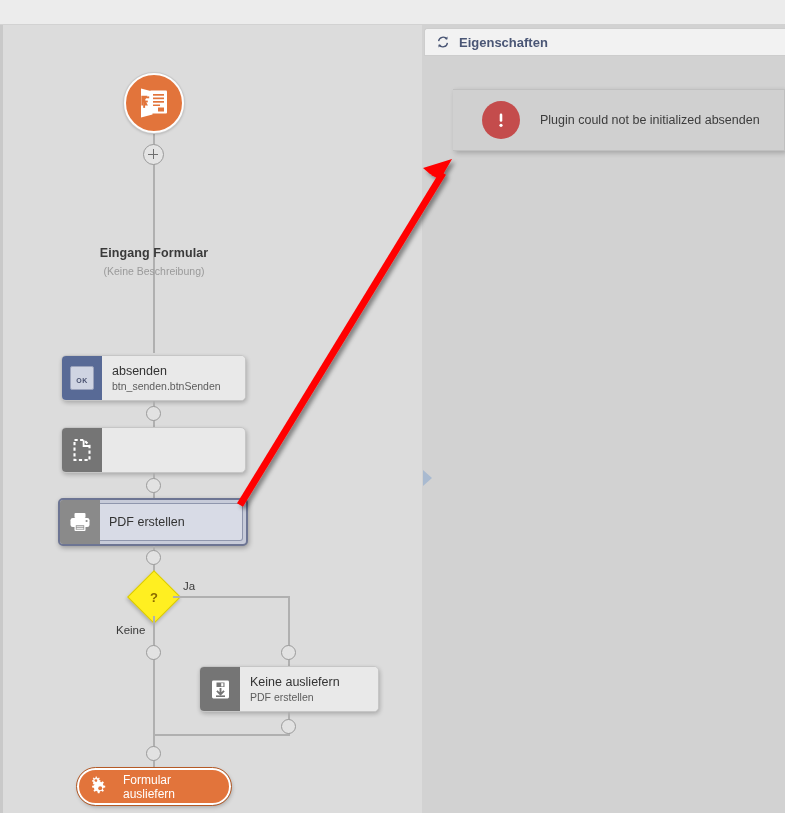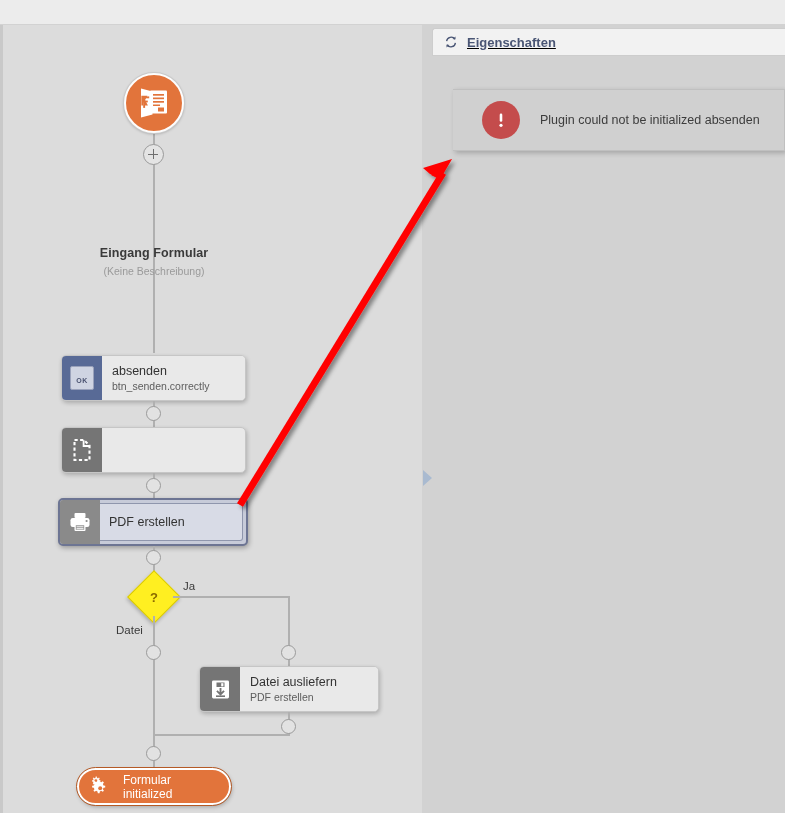--- a/index.html
+++ b/index.html
@@ -221,31 +221,30 @@
   
   #panel {
     position: absolute;
     left: 422px; top: 25px;
     width: 363px; height: 788px;
     background: #d2d2d2;
     box-sizing: border-box;
   }
   #panel-header {
     position: absolute;
-    left: 10px; top: 3px;
+    left: 2px; top: 3px;
     right: 0; height: 28px;
     background: #f2f2f2;
     border: 1px solid #cdcdcd;
     border-right: none;
     border-radius: 3px 0 0 0;
     display: flex;
     align-items: center;
     padding-left: 11px;
     box-sizing: border-box;
-    text-decoration: underline;
   }
   #panel-title {
     font-size: 13px;
     font-weight: bold;
     color: #4a5675;
     margin-left: 9px;
   }
   #panel-body {
     position: absolute;
     left: 6px; top: 31px;
@@ -347,21 +346,21 @@
     <div id="start-title">Eingang Formular</div>
 
     <div class="node accent-blue" style="left:58px; top:330px; width:185px; height:46px;">
       <div class="icon-box">
         <div style="background:#cfd4e2; border:1px solid #9aa2bb; border-radius:2px; padding:2px 5px;">
           <span style="font-size:7px; font-weight:bold; color:#4a5270; letter-spacing:.4px;">OK</span>
         </div>
       </div>
       <div class="node-text">
         <div class="node-title">absenden</div>
-        <div class="node-sub">btn_senden.correctly</div>
+        <div class="node-sub">btn_senden.btnSenden</div>
       </div>
     </div>
 
     <div class="line-v" style="left:150px; top:376px; height:26px;"></div>
     <div class="conn-dot" style="left:143px; top:381px;"></div>
 
     <div class="node" style="left:58px; top:402px; width:185px; height:46px;">
       <div class="icon-box">
         <svg width="22" height="24" viewBox="0 0 22 24">
           <path d="M3.5 2 H13 L18.5 7.5 V22 H3.5 Z" fill="none" stroke="#ffffff" stroke-width="2.1" stroke-dasharray="3.2,2.4"></path>
@@ -390,59 +389,59 @@
       </div>
     </div>
 
     <div class="line-v" style="left:150px; top:521px; height:33px;"></div>
     <div class="conn-dot" style="left:143px; top:525px;"></div>
 
     <div id="diamond"></div>
     <div id="diamond-q">?</div>
 
     <div class="branch-label" style="left:180px; top:555px;">Ja</div>
-    <div class="branch-label" style="left:113px; top:599px;">Datei</div>
+    <div class="branch-label" style="left:113px; top:599px;">Keine</div>
 
     <div class="line-h" style="left:170px; top:571px; width:117px;"></div>
     <div class="line-v" style="left:285px; top:571px; height:70px;"></div>
     <div class="conn-dot" style="left:278px; top:620px;"></div>
 
     <div class="node" style="left:196px; top:641px; width:180px; height:46px;">
       <div class="icon-box">
         <svg width="23" height="23" viewBox="0 0 23 23">
           <rect x="3" y="2.5" width="17" height="18" rx="1.4" fill="#ffffff"></rect>
           <rect x="7.5" y="4.5" width="8" height="4.5" fill="#757575"></rect>
           <rect x="12.2" y="5.2" width="2.2" height="3.2" fill="#ffffff"></rect>
           <path d="M11.5 11 V15.8 M8.6 13.6 L11.5 16.5 L14.4 13.6" stroke="#757575" stroke-width="1.9" fill="none" stroke-linecap="square"></path>
           <rect x="7" y="17.4" width="9" height="1.6" fill="#757575"></rect>
         </svg>
       </div>
       <div class="node-text">
-        <div class="node-title">Datei ausliefern</div>
+        <div class="node-title">Keine ausliefern</div>
         <div class="node-sub">PDF erstellen</div>
       </div>
     </div>
 
     <div class="line-v" style="left:285px; top:687px; height:24px;"></div>
     <div class="conn-dot" style="left:278px; top:694px;"></div>
     <div class="line-h" style="left:150px; top:709px; width:137px;"></div>
 
     <div class="line-v" style="left:150px; top:591px; height:155px;"></div>
     <div class="conn-dot" style="left:143px; top:620px;"></div>
     <div class="conn-dot" style="left:143px; top:721px;"></div>
 
     <div id="end-node">
       <svg width="22" height="22" viewBox="0 0 22 22">
         <path d="M7.2 1.5 l1.6 0 .3 1.6 1.3 .55 1.35-.95 1.13 1.13-.95 1.35 .55 1.3 1.6 .3 0 1.6-1.6 .3-.55 1.3 .95 1.35-1.13 1.13-1.35-.95-1.3 .55-.3 1.6-1.6 0-.3-1.6-1.3-.55-1.35 .95-1.13-1.13 .95-1.35-.55-1.3-1.6-.3 0-1.6 1.6-.3 .55-1.3-.95-1.35 1.13-1.13 1.35 .95 1.3-.55Z" fill="#ffffff" opacity="0.92" transform="translate(-1.5,-0.5) scale(0.72)"></path>
         <circle cx="3.9" cy="4.6" r="1.35" fill="#e2743b"></circle>
         <path d="M10.5 8 l2.1 0 .4 2.1 1.7 .72 1.77-1.25 1.48 1.48-1.25 1.77 .72 1.7 2.1 .4 0 2.1-2.1 .4-.72 1.7 1.25 1.77-1.48 1.48-1.77-1.25-1.7 .72-.4 2.1-2.1 0-.4-2.1-1.7-.72-1.77 1.25-1.48-1.48 1.25-1.77-.72-1.7-2.1-.4 0-2.1 2.1-.4 .72-1.7-1.25-1.77 1.48-1.48 1.77 1.25 1.7-.72Z" fill="#ffffff" transform="translate(-2.8,-2.5) scale(0.82)"></path>
         <circle cx="8.2" cy="12.2" r="2" fill="#e2743b"></circle>
       </svg>
       <div id="end-label">Formular
-initialized</div>
+ausliefern</div>
     </div>
 
   </div>
 </div>
 
 <div id="panel">
 
   <div id="panel-header">
     <svg width="14" height="14" viewBox="0 0 14 14">
       <path d="M11 4.2 A4.6 4.6 0 0 0 2.6 6.2" fill="none" stroke="#4a5675" stroke-width="1.3"></path>

